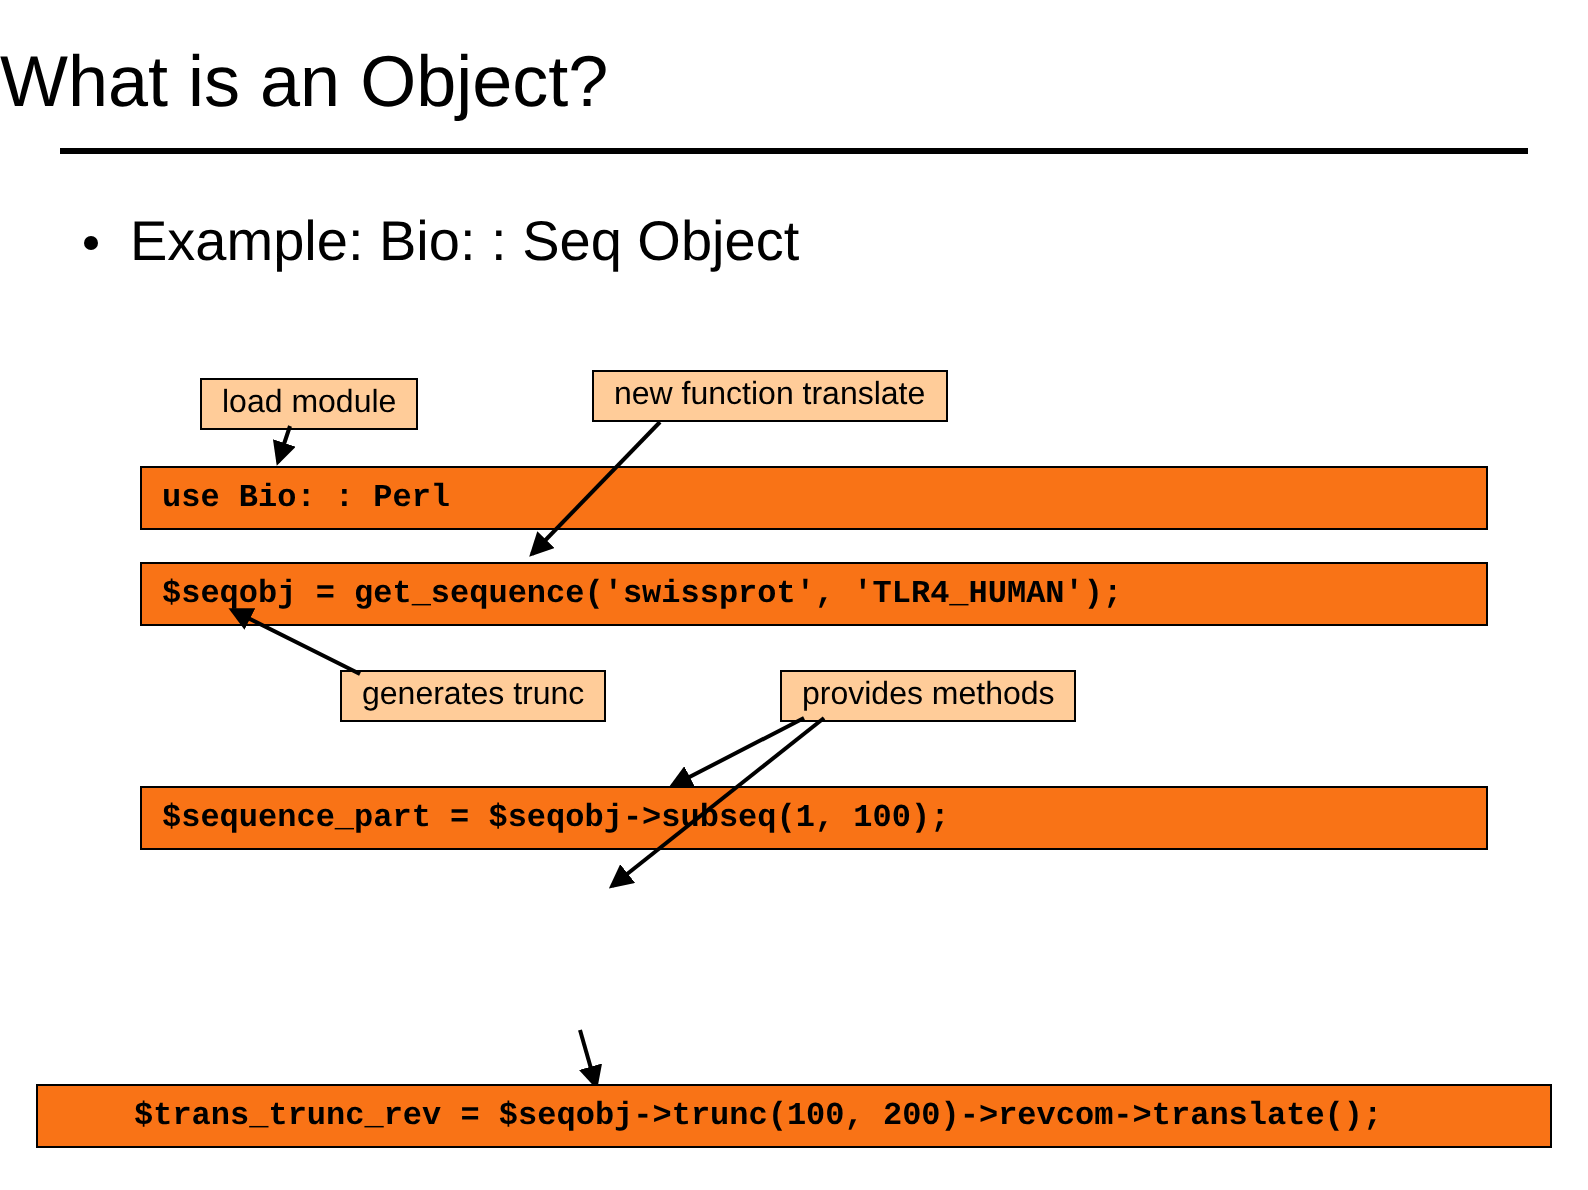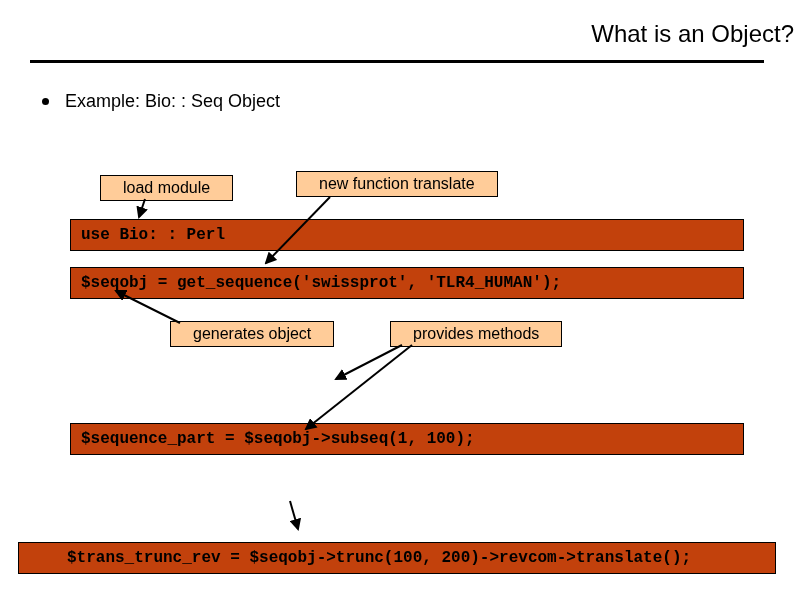--- a/index.html
+++ b/index.html
@@ -5,22 +5,22 @@
   * { margin: 0; padding: 0; box-sizing: border-box; }
   body {
     width: 794px;
     height: 595px;
     background: #fff;
     font-family: Arial, Helvetica, sans-serif;
     position: relative;
     overflow: hidden;
   }
   .title {
-    text-align: right;
-    font-size: 24px;
+    text-align: left;
+    font-size: 36px;
     font-weight: normal;
     padding-top: 20px;
     padding-bottom: 12px;
   }
   .title-rule {
     border: none;
     border-top: 3px solid #000;
     margin: 0 30px;
   }
   .content {
@@ -34,32 +34,32 @@
     margin-left: 12px;
   }
   .bullet {
     width: 7px;
     height: 7px;
     background: #000;
     border-radius: 50%;
     margin-right: 16px;
   }
   .bullet-text {
-    font-size: 18px;
+    font-size: 28px;
   }
   .label-box {
     position: absolute;
     background: #ffcc99;
     border: 1px solid #000;
     font-size: 16px;
-    padding: 3px 22px;
+    padding: 3px 10px;
     white-space: nowrap;
   }
   .code-box {
-    background: #c2410c;
+    background: #f97316;
     border: 1px solid #000;
     font-family: "Courier New", monospace;
     font-weight: bold;
     font-size: 16px;
     padding: 6px 10px;
     position: relative;
   }
   .arrow {
     position: absolute;
     pointer-events: none;
@@ -79,25 +79,25 @@
   </div>
 
   <div class="label-box" style="left:100px; top:84px;">load module</div>
 
   <div class="label-box" style="left:296px; top:80px;">new function translate</div>
 
   <div class="code-box" style="position:absolute; left:70px; top:128px; right:50px;">use Bio: : Perl</div>
 
   <div class="code-box" style="position:absolute; left:70px; top:176px; right:50px;">$seqobj = get_sequence('swissprot', 'TLR4_HUMAN');</div>
 
-  <div class="label-box" style="left:170px; top:230px;">generates object</div>
+  <div class="label-box" style="left:170px; top:230px;">generates trunc</div>
 
   <div class="label-box" style="left:390px; top:230px;text-align:center;">provides methods</div>
 
-  <div class="code-box" style="position:absolute; left:70px; top:288px; right:50px;margin-top:44px;">$sequence_part = $seqobj-&gt;subseq(1, 100);</div>
+  <div class="code-box" style="position:absolute; left:70px; top:288px; right:50px;">$sequence_part = $seqobj-&gt;subseq(1, 100);</div>
 
 
 
   <svg class="arrow" style="left:135px; top:106px; width:30px; height:25px;">
     <defs>
         <marker id="ah1" markerWidth="6" markerHeight="6" refX="5" refY="3" orient="auto">
           <path d="M0,0 L6,3 L0,6 Z" fill="#000"></path>
         </marker>
       </defs>
     <line x1="10" y1="2" x2="4" y2="20" stroke="#000" stroke-width="2" marker-end="url(#ah1)"></line>

